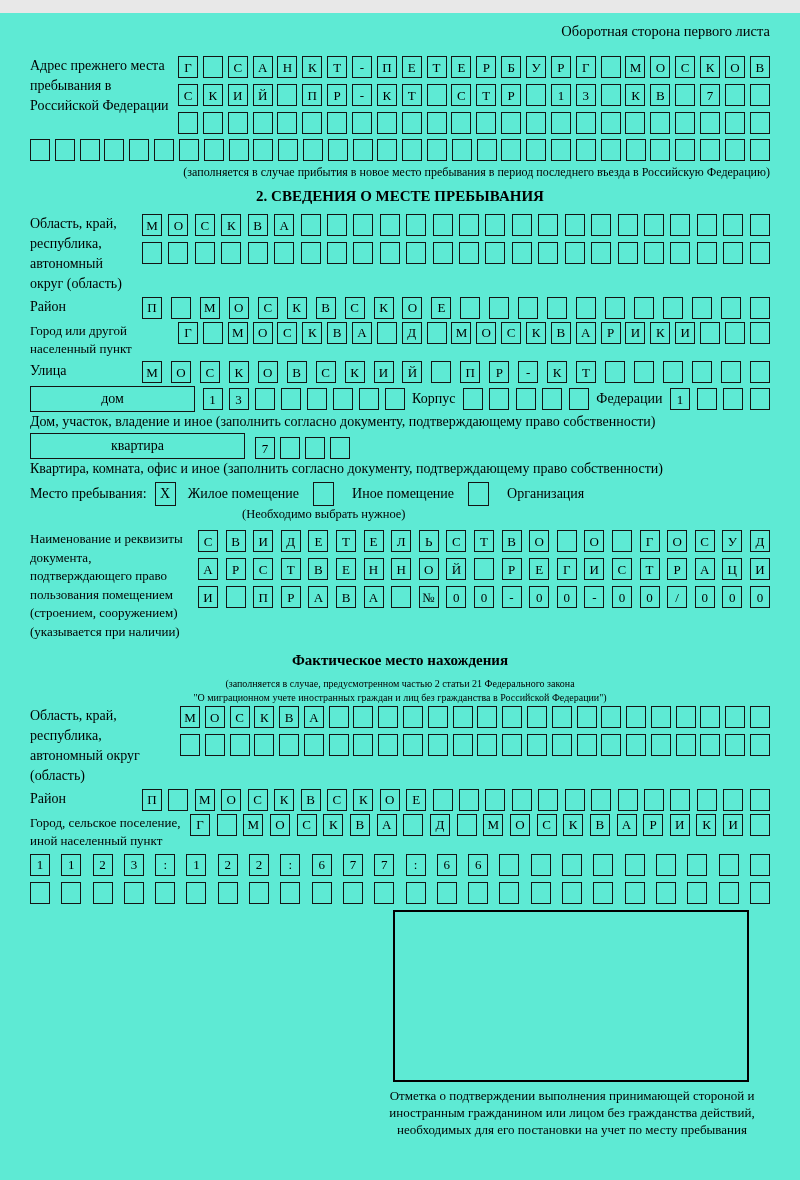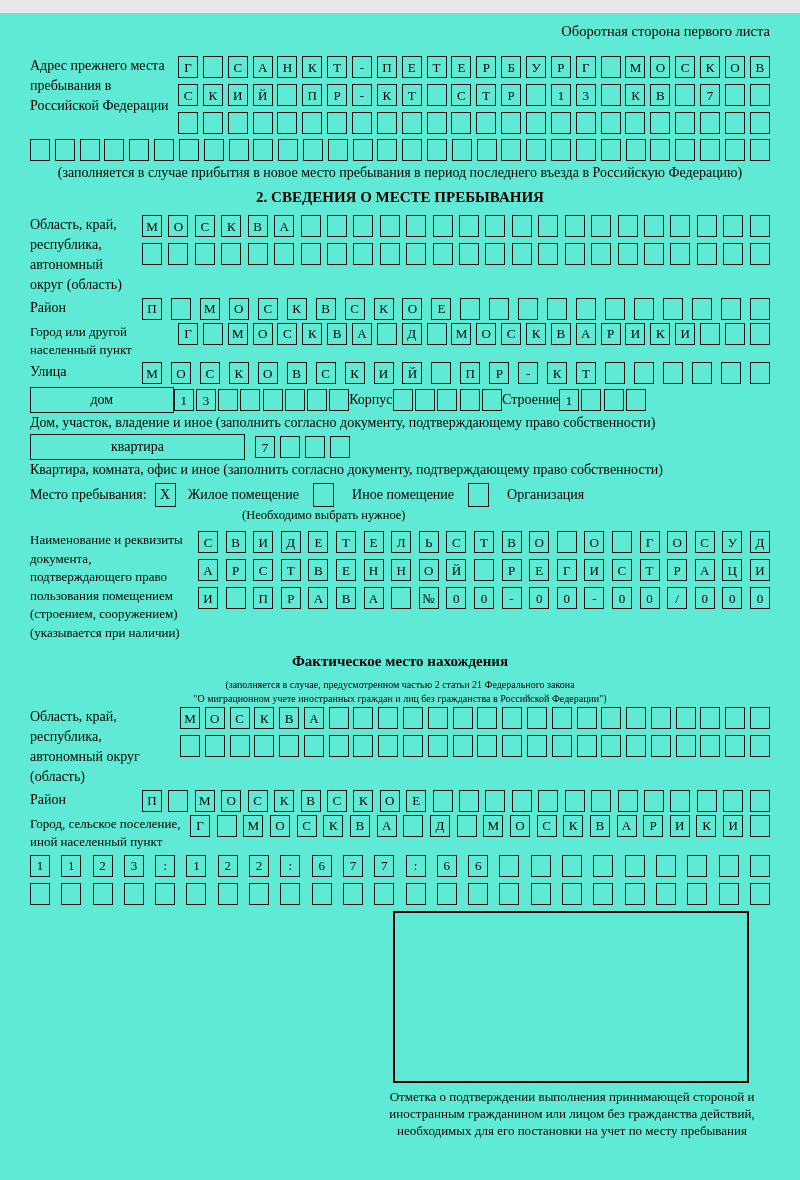--- a/index.html
+++ b/index.html
@@ -20,34 +20,34 @@
   .w168 { flex: 0 0 168px; font-size: 13px; }
   .sm { font-size: 13px; }
   .rstack { flex: 1; display: flex; flex-direction: column; gap: 6px; }
   .cellrow { display: flex; justify-content: space-between; flex: 1; height: 22px; }
   .cell {
     width: 20px; height: 22px; border: 1.6px solid #141414; flex: none;
     display: flex; align-items: center; justify-content: center;
     font-size: 13px; line-height: 1;
   }
   .fullrow { display: flex; justify-content: space-between; width: 740px; margin: 5px 0 4px 0; }
-  .note { font-size: 14px; text-align: center; margin: 3px 0 8px 0; }
+  .note { font-size: 12px; text-align: right; margin: 3px 0 8px 0; }
   .note-left { font-size: 14px; text-align: left; margin: 2px 0 3px 0; }
   .title { font-size: 15px; font-weight: bold; text-align: center; margin: 4px 0 9px 0; }
 
-  .houserow { display: flex; align-items: center; justify-content: space-between; width: 616px; margin: 3px 0 2px 0; }
+  .houserow { display: flex; align-items: center; justify-content: space-between; width: 740px; margin: 3px 0 2px 0; }
   .big-box { height: 26px; border: 1.6px solid #141414; display: flex; align-items: center; justify-content: center; font-size: 14px; }
   .bw165 { width: 165px; }
   .bw215 { width: 215px; }
   .cr200 { width: 202px; height: 22px; display: flex; justify-content: space-between; }
   .cr128 { width: 126px; height: 22px; display: flex; justify-content: space-between; }
   .cr100 { width: 100px; height: 22px; display: flex; justify-content: space-between; }
   .cr104 { width: 100px; height: 22px; display: flex; gap: 5px; margin-left: 10px; }
   .slbl { font-size: 14px; }
-  .aptrow { display: flex; align-items: center; margin: 2px 0 2px 0; }
+  .aptrow { display: flex; align-items: flex-end; margin: 2px 0 2px 0; }
 
   .stayrow { display: flex; align-items: center; margin: 5px 0 1px 0; font-size: 14px; }
   .chk { width: 21px; height: 24px; border: 1.6px solid #141414; display: inline-flex; align-items: center; justify-content: center; font-size: 14px; flex: none; }
   .chk.m1 { margin: 0 12px 0 8px; }
   .chk.m2 { margin: 0 18px 0 14px; }
   .staynote { font-size: 12.5px; margin: 1px 0 8px 212px; }
 
   .subt { font-size: 10px; text-align: center; margin: 0 0 3px 0; }
   .gap4 { height: 4px; }
 
@@ -337,21 +337,21 @@
         <span class="cell"></span>
       </div>
     <div class="slbl">Корпус</div>
     <div class="cr128">
         <span class="cell"></span>
         <span class="cell"></span>
         <span class="cell"></span>
         <span class="cell"></span>
         <span class="cell"></span>
       </div>
-    <div class="slbl">Строение</div>
+    <div class="slbl">Федерации</div>
     <div class="cr100">
         <span class="cell">1</span>
         <span class="cell"></span>
         <span class="cell"></span>
         <span class="cell"></span>
       </div>
   </div>
   <div class="note-left">Дом, участок, владение и иное (заполнить согласно документу, подтверждающему право собственности)</div>
 
   <div class="aptrow">

